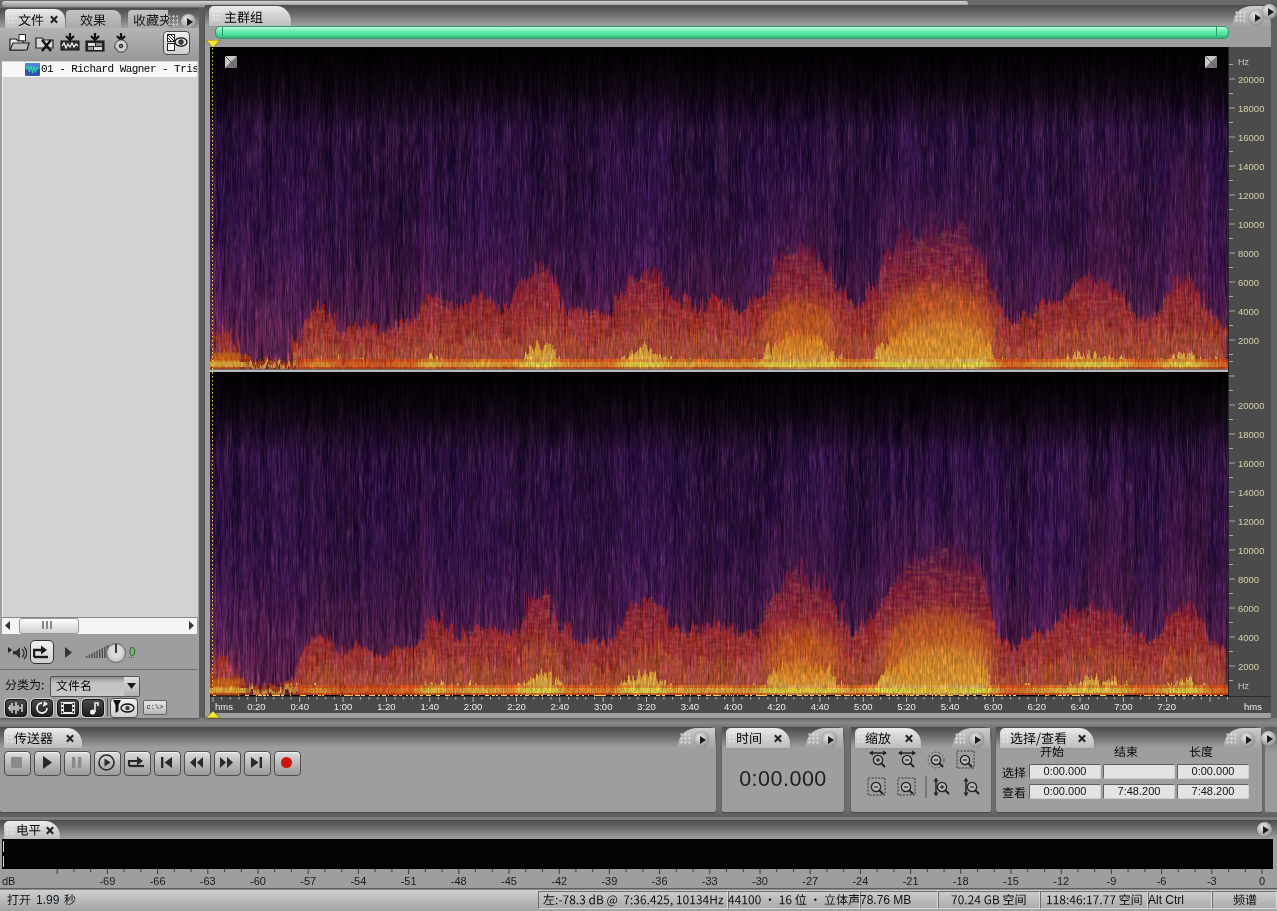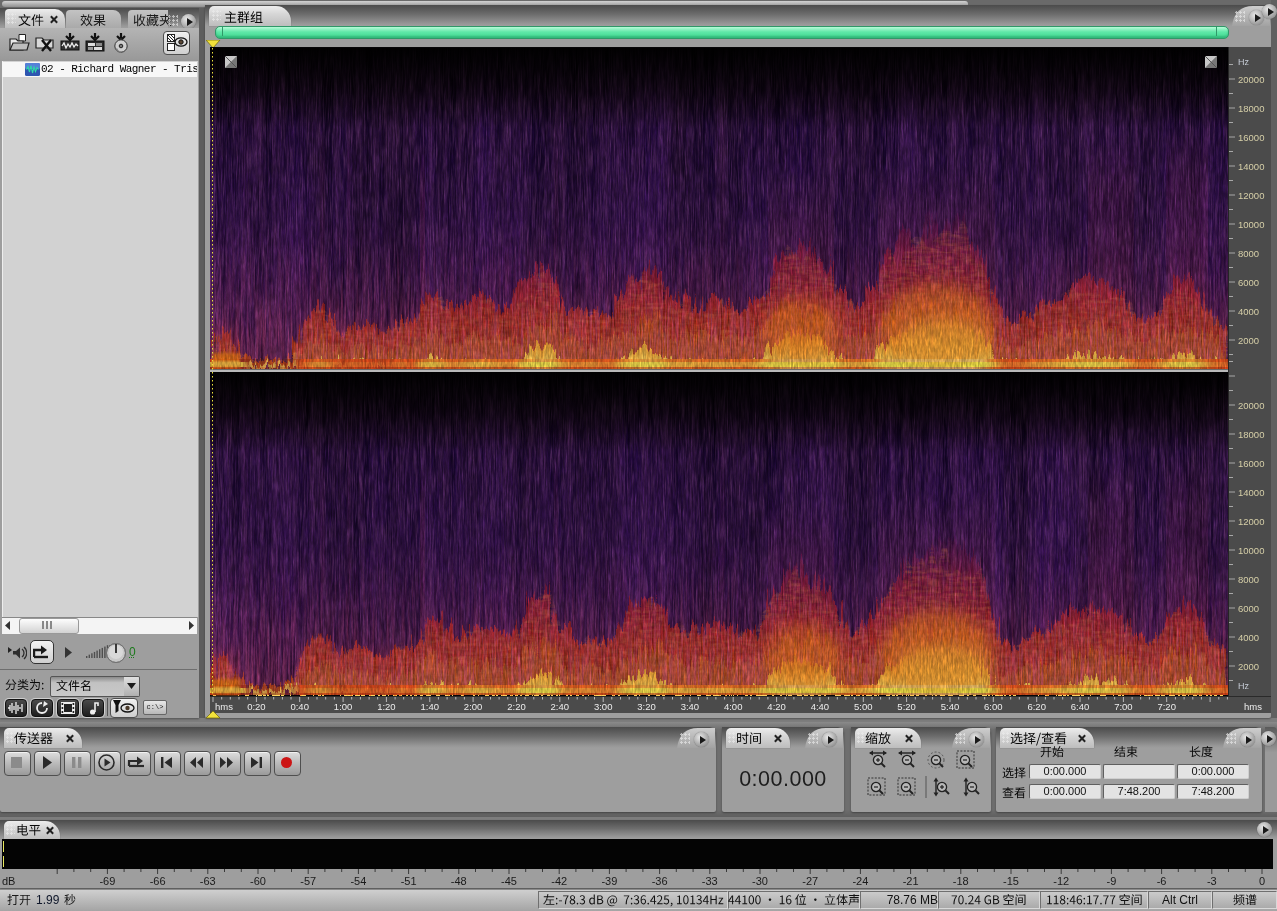--- a/index.html
+++ b/index.html
@@ -86,21 +86,21 @@
 <ellipse cx="14" cy="8" rx="6" ry="4.2" fill="none" stroke="#111" stroke-width="1.3"></ellipse>
 <circle cx="14" cy="8" r="2.2" fill="#5a4634" stroke="#111"></circle>
   </svg>
 <div class="abs" style="left:2px;top:61px;width:195px;height:556px;background:#d2d2d2;border-left:1px solid #eee"></div>
 <div class="abs" style="left:2px;top:62px;width:195px;height:15px;background:#f7f7f7"></div>
 <svg class="abs" style="left:25px;top:63px" width="15" height="13">
 <rect x="0" y="0" width="15" height="13" rx="1.5" fill="#2d55b0"></rect>
 <rect x="0" y="0" width="15" height="6" rx="1.5" fill="#5580d8"></rect>
 <path d="M1.5 6.5 L3 3.5 L4.5 9 L6 2.5 L7.5 10 L9 4 L10.5 8.5 L12 4.5 L13.5 6.5" stroke="#2ed8a8" stroke-width="1.1" fill="none"></path>
   </svg>
-<div class="abs" style="left:41px;top:63px;width:156px;height:13px;overflow:hidden;font-family:'Liberation Mono',monospace;font-size:11px;letter-spacing:-0.55px;color:#000;white-space:nowrap">02 - Richard Wagner - Tris</div>
+<div class="abs" style="left:41px;top:63px;width:156px;height:13px;overflow:hidden;font-family:'Liberation Mono',monospace;font-size:11px;letter-spacing:-0.55px;color:#000;white-space:nowrap">01 - Richard Wagner - Tris</div>
 <div class="abs" style="left:2px;top:617px;width:195px;height:16px;background:#f4f4f4;border-top:1px solid #888"></div>
 <svg class="abs" style="left:4px;top:621px" width="8" height="9">
     <path d="M6 0 L1 4.5 L6 9 Z" fill="#333"></path>
   </svg>
 <svg class="abs" style="left:187px;top:621px" width="8" height="9">
     <path d="M2 0 L7 4.5 L2 9 Z" fill="#333"></path>
   </svg>
 <div class="abs" style="left:19px;top:618px;width:58px;height:14px;border-radius:3px;border:1px solid #999;background:linear-gradient(#fdfdfd,#d2d2d2)"></div>
 <div class="abs" style="left:42px;top:621px;width:2px;height:8px;background:#888;box-shadow:4px 0 0 #888,8px 0 0 #888"></div>
 <svg class="abs" style="left:7px;top:644px" width="20" height="17">
@@ -1311,26 +1311,26 @@
   </svg>
 <div class="seg" style="left:538px;width:188px;top:891px;height:16px;line-height:16px"></div>
 <svg class="abs" style="left:542.7px;top:893px" width="183" height="17">
     <path transform="translate(0,11.2)" d="M4.4 -10.1C4.3 -9.4 4.2 -8.6 4.0 -7.9H0.8V-7.0H3.8C3.2 -4.5 2.1 -2.1 0.3 -0.5C0.5 -0.3 0.8 0.0 0.9 0.2C2.4 -1.1 3.3 -2.8 4.0 -4.7V-3.9H6.7V-0.3H2.8V0.6H11.4V-0.3H7.6V-3.9H10.8V-4.7H4.1C4.3 -5.5 4.6 -6.3 4.8 -7.0H11.2V-7.9H5.0C5.1 -8.6 5.3 -9.3 5.4 -9.9Z M13.7 -4.7C14.1 -4.7 14.5 -5.0 14.5 -5.5C14.5 -6.0 14.1 -6.4 13.7 -6.4C13.2 -6.4 12.9 -6.0 12.9 -5.5C12.9 -5.0 13.2 -4.7 13.7 -4.7ZM13.7 0.2C14.1 0.2 14.5 -0.2 14.5 -0.7C14.5 -1.2 14.1 -1.5 13.7 -1.5C13.2 -1.5 12.9 -1.2 12.9 -0.7C12.9 -0.2 13.2 0.2 13.7 0.2Z M15.9 -2.9H19.0V-3.8H15.9Z M21.9 0.0H23.0C23.2 -3.4 23.5 -5.5 25.6 -8.1V-8.8H20.1V-7.9H24.4C22.6 -5.5 22.0 -3.3 21.9 0.0Z M29.5 0.2C31.2 0.2 32.3 -0.8 32.3 -2.1C32.3 -3.3 31.6 -4.0 30.8 -4.4V-4.5C31.3 -4.9 32.0 -5.7 32.0 -6.6C32.0 -8.0 31.0 -8.9 29.5 -8.9C28.2 -8.9 27.1 -8.0 27.1 -6.7C27.1 -5.8 27.7 -5.1 28.3 -4.7V-4.6C27.5 -4.2 26.7 -3.4 26.7 -2.2C26.7 -0.8 27.9 0.2 29.5 0.2ZM30.1 -4.8C29.1 -5.2 28.1 -5.7 28.1 -6.7C28.1 -7.5 28.7 -8.1 29.5 -8.1C30.5 -8.1 31.0 -7.4 31.0 -6.6C31.0 -5.9 30.7 -5.3 30.1 -4.8ZM29.5 -0.7C28.5 -0.7 27.7 -1.3 27.7 -2.3C27.7 -3.1 28.2 -3.8 28.9 -4.3C30.1 -3.8 31.2 -3.3 31.2 -2.1C31.2 -1.3 30.6 -0.7 29.5 -0.7Z M34.5 0.2C34.9 0.2 35.3 -0.2 35.3 -0.7C35.3 -1.2 34.9 -1.5 34.5 -1.5C34.0 -1.5 33.7 -1.2 33.7 -0.7C33.7 -0.2 34.0 0.2 34.5 0.2Z M39.3 0.2C40.9 0.2 42.1 -0.8 42.1 -2.4C42.1 -3.6 41.3 -4.3 40.3 -4.6V-4.6C41.2 -5.0 41.8 -5.7 41.8 -6.8C41.8 -8.1 40.8 -9.0 39.3 -9.0C38.3 -9.0 37.5 -8.5 36.8 -7.9L37.4 -7.2C37.9 -7.7 38.5 -8.1 39.2 -8.1C40.2 -8.1 40.7 -7.5 40.7 -6.7C40.7 -5.7 40.1 -5.0 38.3 -5.0V-4.2C40.3 -4.2 41.0 -3.5 41.0 -2.4C41.0 -1.4 40.3 -0.8 39.2 -0.8C38.2 -0.8 37.6 -1.2 37.1 -1.8L36.5 -1.1C37.1 -0.4 37.9 0.2 39.3 0.2Z M48.8 0.2C49.6 0.2 50.3 -0.3 50.8 -0.8H50.8L50.9 0.0H51.8V-9.6H50.7V-7.0L50.8 -5.9C50.2 -6.4 49.7 -6.7 49.0 -6.7C47.5 -6.7 46.1 -5.4 46.1 -3.3C46.1 -1.1 47.2 0.2 48.8 0.2ZM49.1 -0.8C47.9 -0.8 47.3 -1.7 47.3 -3.3C47.3 -4.8 48.1 -5.8 49.2 -5.8C49.7 -5.8 50.2 -5.6 50.7 -5.1V-1.7C50.2 -1.1 49.7 -0.8 49.1 -0.8Z M54.2 0.0H57.0C58.9 0.0 60.3 -0.9 60.3 -2.6C60.3 -3.8 59.5 -4.5 58.5 -4.7V-4.7C59.3 -5.0 59.8 -5.8 59.8 -6.6C59.8 -8.2 58.5 -8.8 56.8 -8.8H54.2ZM55.3 -5.1V-7.9H56.6C58.0 -7.9 58.7 -7.5 58.7 -6.5C58.7 -5.6 58.1 -5.1 56.6 -5.1ZM55.3 -0.9V-4.2H56.8C58.3 -4.2 59.2 -3.7 59.2 -2.6C59.2 -1.4 58.3 -0.9 56.8 -0.9Z M68.9 2.1C69.8 2.1 70.7 1.9 71.5 1.4L71.2 0.7C70.6 1.1 69.8 1.3 69.0 1.3C66.7 1.3 65.0 -0.1 65.0 -2.8C65.0 -5.9 67.3 -7.9 69.7 -7.9C72.1 -7.9 73.4 -6.3 73.4 -4.2C73.4 -2.4 72.5 -1.4 71.6 -1.4C70.9 -1.4 70.6 -1.9 70.9 -3.0L71.4 -5.7H70.7L70.5 -5.1H70.5C70.2 -5.6 69.9 -5.8 69.4 -5.8C67.9 -5.8 66.8 -4.1 66.8 -2.7C66.8 -1.4 67.5 -0.8 68.5 -0.8C69.1 -0.8 69.7 -1.2 70.1 -1.7H70.1C70.2 -1.0 70.8 -0.7 71.5 -0.7C72.7 -0.7 74.2 -1.9 74.2 -4.2C74.2 -6.9 72.5 -8.7 69.8 -8.7C66.8 -8.7 64.2 -6.3 64.2 -2.7C64.2 0.4 66.3 2.1 68.9 2.1ZM68.7 -1.5C68.1 -1.5 67.7 -1.9 67.7 -2.7C67.7 -3.7 68.4 -5.0 69.4 -5.0C69.8 -5.0 70.0 -4.9 70.3 -4.4L69.9 -2.3C69.5 -1.8 69.0 -1.5 68.7 -1.5Z M82.6 0.0H83.8C83.9 -3.4 84.3 -5.5 86.3 -8.1V-8.8H80.8V-7.9H85.1C83.4 -5.5 82.8 -3.3 82.6 0.0Z M88.6 -4.7C89.0 -4.7 89.4 -5.0 89.4 -5.5C89.4 -6.0 89.0 -6.4 88.6 -6.4C88.1 -6.4 87.8 -6.0 87.8 -5.5C87.8 -5.0 88.1 -4.7 88.6 -4.7ZM88.6 0.2C89.0 0.2 89.4 -0.2 89.4 -0.7C89.4 -1.2 89.0 -1.5 88.6 -1.5C88.1 -1.5 87.8 -1.2 87.8 -0.7C87.8 -0.2 88.1 0.2 88.6 0.2Z M93.4 0.2C95.0 0.2 96.2 -0.8 96.2 -2.4C96.2 -3.6 95.4 -4.3 94.4 -4.6V-4.6C95.3 -5.0 95.9 -5.7 95.9 -6.8C95.9 -8.1 94.8 -9.0 93.4 -9.0C92.4 -9.0 91.6 -8.5 90.9 -7.9L91.5 -7.2C92.0 -7.7 92.6 -8.1 93.3 -8.1C94.2 -8.1 94.8 -7.5 94.8 -6.7C94.8 -5.7 94.2 -5.0 92.4 -5.0V-4.2C94.4 -4.2 95.1 -3.5 95.1 -2.4C95.1 -1.4 94.4 -0.8 93.3 -0.8C92.3 -0.8 91.7 -1.2 91.2 -1.8L90.6 -1.1C91.2 -0.4 92.0 0.2 93.4 0.2Z M100.5 0.2C101.9 0.2 103.0 -1.0 103.0 -2.7C103.0 -4.5 102.1 -5.5 100.6 -5.5C99.9 -5.5 99.1 -5.1 98.6 -4.4C98.7 -7.1 99.6 -8.1 100.9 -8.1C101.4 -8.1 101.9 -7.8 102.3 -7.4L102.9 -8.1C102.4 -8.6 101.7 -9.0 100.8 -9.0C99.1 -9.0 97.6 -7.6 97.6 -4.2C97.6 -1.3 98.8 0.2 100.5 0.2ZM98.6 -3.5C99.2 -4.3 99.9 -4.6 100.4 -4.6C101.5 -4.6 102.0 -3.9 102.0 -2.7C102.0 -1.5 101.4 -0.7 100.5 -0.7C99.4 -0.7 98.7 -1.7 98.6 -3.5Z M105.2 0.2C105.7 0.2 106.0 -0.2 106.0 -0.7C106.0 -1.2 105.7 -1.5 105.2 -1.5C104.8 -1.5 104.4 -1.2 104.4 -0.7C104.4 -0.2 104.8 0.2 105.2 0.2Z M111.0 0.0H112.0V-2.4H113.2V-3.3H112.0V-8.8H110.8L107.1 -3.1V-2.4H111.0ZM111.0 -3.3H108.3L110.3 -6.3C110.5 -6.7 110.8 -7.2 111.0 -7.6H111.0C111.0 -7.2 111.0 -6.4 111.0 -6.0Z M114.1 0.0H119.6V-0.9H117.2C116.7 -0.9 116.2 -0.9 115.7 -0.9C117.8 -2.8 119.2 -4.6 119.2 -6.4C119.2 -7.9 118.2 -9.0 116.6 -9.0C115.5 -9.0 114.7 -8.4 114.0 -7.7L114.7 -7.0C115.2 -7.6 115.8 -8.1 116.5 -8.1C117.6 -8.1 118.1 -7.3 118.1 -6.3C118.1 -4.8 116.8 -3.1 114.1 -0.6Z M123.4 0.2C124.8 0.2 126.2 -0.9 126.2 -2.9C126.2 -4.8 125.0 -5.7 123.6 -5.7C123.1 -5.7 122.7 -5.5 122.3 -5.3L122.5 -7.9H125.8V-8.8H121.5L121.2 -4.7L121.8 -4.3C122.3 -4.7 122.7 -4.8 123.3 -4.8C124.4 -4.8 125.1 -4.1 125.1 -2.8C125.1 -1.5 124.3 -0.8 123.3 -0.8C122.2 -0.8 121.6 -1.2 121.1 -1.7L120.5 -1.0C121.1 -0.4 122.0 0.2 123.4 0.2Z M127.8 2.3C128.9 1.8 129.5 0.9 129.5 -0.2C129.5 -1.0 129.2 -1.5 128.6 -1.5C128.2 -1.5 127.8 -1.2 127.8 -0.7C127.8 -0.3 128.1 0.0 128.6 0.0L128.7 0.0C128.7 0.7 128.3 1.3 127.5 1.6Z M134.0 0.0H138.8V-0.9H137.0V-8.8H136.2C135.7 -8.5 135.1 -8.3 134.4 -8.2V-7.5H135.9V-0.9H134.0Z M142.9 0.2C144.6 0.2 145.6 -1.4 145.6 -4.4C145.6 -7.5 144.6 -9.0 142.9 -9.0C141.2 -9.0 140.2 -7.5 140.2 -4.4C140.2 -1.4 141.2 0.2 142.9 0.2ZM142.9 -0.7C141.9 -0.7 141.2 -1.8 141.2 -4.4C141.2 -7.0 141.9 -8.1 142.9 -8.1C143.9 -8.1 144.6 -7.0 144.6 -4.4C144.6 -1.8 143.9 -0.7 142.9 -0.7Z M147.3 0.0H152.1V-0.9H150.3V-8.8H149.5C149.0 -8.5 148.5 -8.3 147.7 -8.2V-7.5H149.2V-0.9H147.3Z M156.0 0.2C157.6 0.2 158.9 -0.8 158.9 -2.4C158.9 -3.6 158.0 -4.3 157.0 -4.6V-4.6C157.9 -5.0 158.6 -5.7 158.6 -6.8C158.6 -8.1 157.5 -9.0 156.0 -9.0C155.0 -9.0 154.2 -8.5 153.6 -7.9L154.1 -7.2C154.6 -7.7 155.3 -8.1 156.0 -8.1C156.9 -8.1 157.5 -7.5 157.5 -6.7C157.5 -5.7 156.8 -5.0 155.0 -5.0V-4.2C157.1 -4.2 157.8 -3.5 157.8 -2.4C157.8 -1.4 157.0 -0.8 156.0 -0.8C155.0 -0.8 154.3 -1.2 153.8 -1.8L153.2 -1.1C153.8 -0.4 154.7 0.2 156.0 0.2Z M163.6 0.0H164.7V-2.4H165.8V-3.3H164.7V-8.8H163.4L159.8 -3.1V-2.4H163.6ZM163.6 -3.3H160.9L162.9 -6.3C163.2 -6.7 163.4 -7.2 163.6 -7.6H163.7C163.7 -7.2 163.6 -6.4 163.6 -6.0Z M167.4 0.0H168.5V-4.2H172.6V0.0H173.7V-8.8H172.6V-5.1H168.5V-8.8H167.4Z M175.4 0.0H180.3V-0.9H176.7L180.2 -5.9V-6.5H175.7V-5.6H178.8L175.4 -0.6Z" fill="#111"></path>
   </svg>
 <div class="seg" style="left:728px;width:130px;top:891px;height:16px;line-height:16px"></div>
 <svg class="abs" style="left:728.0px;top:893px" width="135" height="17">
     <path transform="translate(0,11.2)" d="M4.1 0.0H5.1V-2.4H6.3V-3.3H5.1V-8.8H3.9L0.2 -3.1V-2.4H4.1ZM4.1 -3.3H1.4L3.4 -6.3C3.6 -6.7 3.9 -7.2 4.1 -7.6H4.1C4.1 -7.2 4.1 -6.4 4.1 -6.0Z M10.7 0.0H11.8V-2.4H12.9V-3.3H11.8V-8.8H10.6L6.9 -3.1V-2.4H10.7ZM10.7 -3.3H8.0L10.0 -6.3C10.3 -6.7 10.5 -7.2 10.8 -7.6H10.8C10.8 -7.2 10.7 -6.4 10.7 -6.0Z M14.4 0.0H19.2V-0.9H17.4V-8.8H16.6C16.1 -8.5 15.6 -8.3 14.8 -8.2V-7.5H16.3V-0.9H14.4Z M23.3 0.2C25.0 0.2 26.1 -1.4 26.1 -4.4C26.1 -7.5 25.0 -9.0 23.3 -9.0C21.6 -9.0 20.6 -7.5 20.6 -4.4C20.6 -1.4 21.6 0.2 23.3 0.2ZM23.3 -0.7C22.3 -0.7 21.6 -1.8 21.6 -4.4C21.6 -7.0 22.3 -8.1 23.3 -8.1C24.3 -8.1 25.0 -7.0 25.0 -4.4C25.0 -1.8 24.3 -0.7 23.3 -0.7Z M30.0 0.2C31.6 0.2 32.7 -1.4 32.7 -4.4C32.7 -7.5 31.6 -9.0 30.0 -9.0C28.3 -9.0 27.2 -7.5 27.2 -4.4C27.2 -1.4 28.3 0.2 30.0 0.2ZM30.0 -0.7C29.0 -0.7 28.3 -1.8 28.3 -4.4C28.3 -7.0 29.0 -8.1 30.0 -8.1C31.0 -8.1 31.7 -7.0 31.7 -4.4C31.7 -1.8 31.0 -0.7 30.0 -0.7Z M42.0 -5.8C41.3 -5.8 40.7 -5.3 40.7 -4.6C40.7 -3.9 41.3 -3.3 42.0 -3.3C42.7 -3.3 43.3 -3.9 43.3 -4.6C43.3 -5.3 42.7 -5.8 42.0 -5.8Z M51.7 0.0H56.6V-0.9H54.8V-8.8H54.0C53.5 -8.5 52.9 -8.3 52.1 -8.2V-7.5H53.7V-0.9H51.7Z M60.9 0.2C62.3 0.2 63.5 -1.0 63.5 -2.7C63.5 -4.5 62.5 -5.5 61.0 -5.5C60.3 -5.5 59.6 -5.1 59.0 -4.4C59.1 -7.1 60.1 -8.1 61.3 -8.1C61.8 -8.1 62.4 -7.8 62.7 -7.4L63.3 -8.1C62.8 -8.6 62.2 -9.0 61.3 -9.0C59.6 -9.0 58.0 -7.6 58.0 -4.2C58.0 -1.3 59.3 0.2 60.9 0.2ZM59.1 -3.5C59.6 -4.3 60.3 -4.6 60.9 -4.6C61.9 -4.6 62.4 -3.9 62.4 -2.7C62.4 -1.5 61.8 -0.7 60.9 -0.7C59.8 -0.7 59.2 -1.7 59.1 -3.5Z M71.1 -7.9V-7.0H77.7V-7.9ZM71.9 -6.1C72.3 -4.4 72.6 -2.2 72.7 -1.0L73.6 -1.2C73.5 -2.4 73.1 -4.6 72.7 -6.3ZM73.5 -9.9C73.8 -9.3 74.0 -8.5 74.1 -8.0L75.0 -8.3C74.9 -8.8 74.6 -9.6 74.4 -10.2ZM70.6 -0.4V0.5H78.1V-0.4H75.7C76.1 -2.0 76.6 -4.4 76.9 -6.2L76.0 -6.4C75.8 -4.6 75.3 -2.0 74.8 -0.4ZM70.1 -10.0C69.4 -8.2 68.3 -6.4 67.1 -5.2C67.3 -5.0 67.6 -4.6 67.7 -4.4C68.1 -4.8 68.5 -5.3 68.8 -5.8V0.9H69.7V-7.2C70.2 -8.0 70.6 -8.9 71.0 -9.8Z M87.4 -5.8C86.7 -5.8 86.1 -5.3 86.1 -4.6C86.1 -3.9 86.7 -3.3 87.4 -3.3C88.1 -3.3 88.6 -3.9 88.6 -4.6C88.6 -5.3 88.1 -5.8 87.4 -5.8Z M97.2 -7.8V-6.9H106.9V-7.8ZM98.9 -6.1C99.3 -4.5 99.9 -2.3 100.0 -1.0L101.0 -1.2C100.8 -2.6 100.3 -4.6 99.8 -6.3ZM101.2 -9.9C101.4 -9.3 101.7 -8.5 101.8 -8.0L102.7 -8.2C102.6 -8.7 102.3 -9.5 102.1 -10.2ZM104.4 -6.3C104.0 -4.5 103.2 -2.0 102.6 -0.5H96.7V0.4H107.4V-0.5H103.5C104.2 -2.0 104.9 -4.3 105.4 -6.1Z M111.1 -10.0C110.5 -8.2 109.5 -6.4 108.4 -5.2C108.6 -5.0 108.9 -4.6 108.9 -4.4C109.3 -4.8 109.7 -5.2 110.0 -5.7V0.9H110.8V-7.3C111.3 -8.1 111.6 -8.9 111.9 -9.8ZM113.1 -2.1V-1.3H115.0V0.9H115.9V-1.3H117.8V-2.1H115.9V-6.3C116.7 -4.2 117.8 -2.1 119.1 -1.0C119.2 -1.2 119.5 -1.6 119.7 -1.7C118.4 -2.8 117.2 -4.8 116.5 -6.8H119.5V-7.7H115.9V-10.0H115.0V-7.7H111.6V-6.8H114.5C113.7 -4.8 112.5 -2.7 111.2 -1.7C111.4 -1.5 111.7 -1.2 111.8 -1.0C113.1 -2.1 114.3 -4.1 115.0 -6.2V-2.1Z M125.6 -10.1V-9.1H120.9V-8.3H125.6V-7.1H121.6V-6.3H130.7V-7.1H126.5V-8.3H131.2V-9.1H126.5V-10.1ZM121.9 -5.4V-3.8C121.9 -2.5 121.7 -0.8 120.4 0.4C120.6 0.5 121.0 0.8 121.1 1.0C122.0 0.2 122.4 -0.9 122.6 -2.0H129.6V-1.4H130.5V-5.4ZM129.6 -2.8H126.5V-4.6H129.6ZM122.7 -2.8C122.8 -3.1 122.8 -3.5 122.8 -3.8V-4.6H125.6V-2.8Z" fill="#111"></path>
   </svg>
 <div class="seg" style="left:860px;width:76px;top:891px;height:16px;line-height:16px"></div>
-<div class="abs" style="left:860px;top:893px;width:78px;text-align:right;font-size:12px;color:#111">78.76 MB</div>
+<div class="abs" style="left:860px;top:893px;width:78px;text-align:left;font-size:12px;color:#111">78.76 MB</div>
 <div class="seg" style="left:938px;width:100px;top:891px;height:16px;line-height:16px"></div>
 <svg class="abs" style="left:951.2px;top:893px" width="78" height="17">
     <path transform="translate(0,11.2)" d="M2.4 0.0H3.5C3.7 -3.4 4.0 -5.5 6.1 -8.1V-8.8H0.6V-7.9H4.9C3.1 -5.5 2.5 -3.3 2.4 0.0Z M10.0 0.2C11.7 0.2 12.7 -1.4 12.7 -4.4C12.7 -7.5 11.7 -9.0 10.0 -9.0C8.3 -9.0 7.3 -7.5 7.3 -4.4C7.3 -1.4 8.3 0.2 10.0 0.2ZM10.0 -0.7C9.0 -0.7 8.3 -1.8 8.3 -4.4C8.3 -7.0 9.0 -8.1 10.0 -8.1C11.0 -8.1 11.7 -7.0 11.7 -4.4C11.7 -1.8 11.0 -0.7 10.0 -0.7Z M15.0 0.2C15.4 0.2 15.8 -0.2 15.8 -0.7C15.8 -1.2 15.4 -1.5 15.0 -1.5C14.5 -1.5 14.2 -1.2 14.2 -0.7C14.2 -0.2 14.5 0.2 15.0 0.2Z M17.2 0.0H22.7V-0.9H20.3C19.8 -0.9 19.3 -0.9 18.8 -0.9C20.9 -2.8 22.3 -4.6 22.3 -6.4C22.3 -7.9 21.3 -9.0 19.7 -9.0C18.6 -9.0 17.8 -8.4 17.1 -7.7L17.8 -7.0C18.3 -7.6 18.9 -8.1 19.6 -8.1C20.7 -8.1 21.2 -7.3 21.2 -6.3C21.2 -4.8 19.9 -3.1 17.2 -0.6Z M27.4 0.0H28.4V-2.4H29.6V-3.3H28.4V-8.8H27.2L23.6 -3.1V-2.4H27.4ZM27.4 -3.3H24.7L26.7 -6.3C27.0 -6.7 27.2 -7.2 27.4 -7.6H27.5C27.4 -7.2 27.4 -6.4 27.4 -6.0Z M37.3 0.2C38.5 0.2 39.5 -0.3 40.0 -0.9V-4.6H37.2V-3.6H39.0V-1.3C38.7 -1.0 38.1 -0.8 37.4 -0.8C35.6 -0.8 34.5 -2.2 34.5 -4.4C34.5 -6.6 35.7 -8.0 37.4 -8.0C38.3 -8.0 38.9 -7.6 39.3 -7.2L39.9 -7.9C39.4 -8.4 38.6 -9.0 37.4 -9.0C35.1 -9.0 33.4 -7.2 33.4 -4.4C33.4 -1.5 35.0 0.2 37.3 0.2Z M42.1 0.0H44.9C46.9 0.0 48.3 -0.9 48.3 -2.6C48.3 -3.8 47.5 -4.5 46.5 -4.7V-4.7C47.3 -5.0 47.8 -5.8 47.8 -6.6C47.8 -8.2 46.5 -8.8 44.7 -8.8H42.1ZM43.2 -5.1V-7.9H44.6C46.0 -7.9 46.7 -7.5 46.7 -6.5C46.7 -5.6 46.1 -5.1 44.6 -5.1ZM43.2 -0.9V-4.2H44.8C46.3 -4.2 47.2 -3.7 47.2 -2.6C47.2 -1.4 46.3 -0.9 44.8 -0.9Z M58.3 -6.4C59.5 -5.8 61.1 -4.9 61.9 -4.3L62.5 -5.0C61.7 -5.5 60.0 -6.4 58.8 -7.0ZM56.1 -7.1C55.2 -6.3 53.9 -5.5 52.5 -5.0L53.1 -4.2C54.5 -4.8 55.8 -5.7 56.7 -6.5ZM52.4 -0.3V0.6H62.6V-0.3H58.0V-3.3H61.4V-4.1H53.7V-3.3H57.0V-0.3ZM56.6 -9.9C56.8 -9.5 57.0 -9.0 57.2 -8.6H52.4V-5.9H53.3V-7.8H61.7V-6.2H62.6V-8.6H58.3C58.1 -9.1 57.8 -9.7 57.5 -10.2Z M64.6 -7.4V1.0H65.5V-7.4ZM64.8 -9.5C65.3 -9.0 66.0 -8.2 66.2 -7.7L67.0 -8.2C66.7 -8.7 66.0 -9.4 65.5 -9.9ZM68.1 -3.5H70.9V-1.9H68.1ZM68.1 -5.9H70.9V-4.3H68.1ZM67.2 -6.6V-1.2H71.8V-6.6ZM67.7 -9.4V-8.6H73.5V-0.1C73.5 0.0 73.5 0.1 73.3 0.1C73.2 0.1 72.7 0.1 72.2 0.1C72.3 0.3 72.4 0.7 72.5 0.9C73.2 0.9 73.7 0.9 74.0 0.8C74.4 0.6 74.5 0.4 74.5 -0.1V-9.4Z" fill="#111"></path>
   </svg>
 <div class="seg" style="left:1040px;width:106px;top:891px;height:16px;line-height:16px"></div>
 <svg class="abs" style="left:1045.7px;top:893px" width="99" height="17">
     <path transform="translate(0,11.2)" d="M1.1 0.0H5.9V-0.9H4.1V-8.8H3.3C2.8 -8.5 2.2 -8.3 1.5 -8.2V-7.5H3.0V-0.9H1.1Z M7.7 0.0H12.5V-0.9H10.8V-8.8H9.9C9.5 -8.5 8.9 -8.3 8.1 -8.2V-7.5H9.7V-0.9H7.7Z M16.7 0.2C18.3 0.2 19.4 -0.8 19.4 -2.1C19.4 -3.3 18.7 -4.0 18.0 -4.4V-4.5C18.5 -4.9 19.1 -5.7 19.1 -6.6C19.1 -8.0 18.2 -8.9 16.7 -8.9C15.3 -8.9 14.3 -8.0 14.3 -6.7C14.3 -5.8 14.8 -5.1 15.5 -4.7V-4.6C14.7 -4.2 13.9 -3.4 13.9 -2.2C13.9 -0.8 15.0 0.2 16.7 0.2ZM17.3 -4.8C16.2 -5.2 15.3 -5.7 15.3 -6.7C15.3 -7.5 15.9 -8.1 16.7 -8.1C17.6 -8.1 18.2 -7.4 18.2 -6.6C18.2 -5.9 17.9 -5.3 17.3 -4.8ZM16.7 -0.7C15.6 -0.7 14.8 -1.3 14.8 -2.3C14.8 -3.1 15.3 -3.8 16.1 -4.3C17.3 -3.8 18.4 -3.3 18.4 -2.1C18.4 -1.3 17.7 -0.7 16.7 -0.7Z M21.6 -4.7C22.1 -4.7 22.4 -5.0 22.4 -5.5C22.4 -6.0 22.1 -6.4 21.6 -6.4C21.2 -6.4 20.9 -6.0 20.9 -5.5C20.9 -5.0 21.2 -4.7 21.6 -4.7ZM21.6 0.2C22.1 0.2 22.4 -0.2 22.4 -0.7C22.4 -1.2 22.1 -1.5 21.6 -1.5C21.2 -1.5 20.9 -1.2 20.9 -0.7C20.9 -0.2 21.2 0.2 21.6 0.2Z M27.4 0.0H28.4V-2.4H29.6V-3.3H28.4V-8.8H27.2L23.6 -3.1V-2.4H27.4ZM27.4 -3.3H24.7L26.7 -6.3C27.0 -6.7 27.2 -7.2 27.4 -7.6H27.5C27.4 -7.2 27.4 -6.4 27.4 -6.0Z M33.6 0.2C35.0 0.2 36.1 -1.0 36.1 -2.7C36.1 -4.5 35.2 -5.5 33.7 -5.5C33.0 -5.5 32.2 -5.1 31.7 -4.4C31.7 -7.1 32.7 -8.1 33.9 -8.1C34.5 -8.1 35.0 -7.8 35.3 -7.4L36.0 -8.1C35.5 -8.6 34.8 -9.0 33.9 -9.0C32.2 -9.0 30.6 -7.6 30.6 -4.2C30.6 -1.3 31.9 0.2 33.6 0.2ZM31.7 -3.5C32.3 -4.3 33.0 -4.6 33.5 -4.6C34.6 -4.6 35.1 -3.9 35.1 -2.7C35.1 -1.5 34.4 -0.7 33.6 -0.7C32.5 -0.7 31.8 -1.7 31.7 -3.5Z M38.3 -4.7C38.7 -4.7 39.1 -5.0 39.1 -5.5C39.1 -6.0 38.7 -6.4 38.3 -6.4C37.9 -6.4 37.5 -6.0 37.5 -5.5C37.5 -5.0 37.9 -4.7 38.3 -4.7ZM38.3 0.2C38.7 0.2 39.1 -0.2 39.1 -0.7C39.1 -1.2 38.7 -1.5 38.3 -1.5C37.9 -1.5 37.5 -1.2 37.5 -0.7C37.5 -0.2 37.9 0.2 38.3 0.2Z M41.0 0.0H45.9V-0.9H44.1V-8.8H43.2C42.8 -8.5 42.2 -8.3 41.4 -8.2V-7.5H43.0V-0.9H41.0Z M49.0 0.0H50.1C50.3 -3.4 50.7 -5.5 52.7 -8.1V-8.8H47.2V-7.9H51.5C49.8 -5.5 49.2 -3.3 49.0 0.0Z M55.0 0.2C55.4 0.2 55.8 -0.2 55.8 -0.7C55.8 -1.2 55.4 -1.5 55.0 -1.5C54.5 -1.5 54.2 -1.2 54.2 -0.7C54.2 -0.2 54.5 0.2 55.0 0.2Z M59.0 0.0H60.1C60.3 -3.4 60.7 -5.5 62.7 -8.1V-8.8H57.2V-7.9H61.5C59.8 -5.5 59.2 -3.3 59.0 0.0Z M65.7 0.0H66.8C66.9 -3.4 67.3 -5.5 69.4 -8.1V-8.8H63.9V-7.9H68.1C66.4 -5.5 65.8 -3.3 65.7 0.0Z M79.4 -6.4C80.6 -5.8 82.3 -4.9 83.1 -4.3L83.7 -5.0C82.8 -5.5 81.2 -6.4 80.0 -7.0ZM77.2 -7.1C76.3 -6.3 75.1 -5.5 73.7 -5.0L74.2 -4.2C75.6 -4.8 76.9 -5.7 77.9 -6.5ZM73.6 -0.3V0.6H83.8V-0.3H79.1V-3.3H82.5V-4.1H74.8V-3.3H78.1V-0.3ZM77.7 -9.9C77.9 -9.5 78.1 -9.0 78.3 -8.6H73.5V-5.9H74.4V-7.8H82.8V-6.2H83.7V-8.6H79.4C79.2 -9.1 78.9 -9.7 78.7 -10.2Z M85.7 -7.4V1.0H86.7V-7.4ZM85.9 -9.5C86.5 -9.0 87.1 -8.2 87.4 -7.7L88.1 -8.2C87.8 -8.7 87.2 -9.4 86.6 -9.9ZM89.2 -3.5H92.1V-1.9H89.2ZM89.2 -5.9H92.1V-4.3H89.2ZM88.4 -6.6V-1.2H92.9V-6.6ZM88.9 -9.4V-8.6H94.7V-0.1C94.7 0.0 94.6 0.1 94.5 0.1C94.3 0.1 93.8 0.1 93.3 0.1C93.4 0.3 93.6 0.7 93.6 0.9C94.3 0.9 94.8 0.9 95.2 0.8C95.5 0.6 95.6 0.4 95.6 -0.1V-9.4Z" fill="#111"></path>
   </svg>
 <div class="seg" style="left:1148px;width:62px;top:891px;height:16px;line-height:16px"></div>
-<div class="abs" style="left:1148px;top:893px;width:64px;text-align:center;font-size:12px;color:#111">Alt Ctrl</div>
+<div class="abs" style="left:1148px;top:893px;width:64px;font-size:12px;color:#111">Alt Ctrl</div>
 <div class="seg" style="left:1212px;width:63px;top:891px;height:16px;line-height:16px"></div>
 <svg class="abs" style="left:1232.5px;top:893px" width="26" height="17">
     <path transform="translate(0,11.2)" d="M8.4 -6.0C8.4 -1.8 8.3 -0.4 5.4 0.4C5.5 0.5 5.7 0.8 5.8 1.0C8.9 0.1 9.1 -1.5 9.2 -6.0ZM8.7 -1.0C9.5 -0.4 10.6 0.5 11.1 1.0L11.6 0.4C11.1 -0.1 10.0 -0.9 9.2 -1.5ZM5.1 -4.6C4.5 -2.1 3.1 -0.5 0.6 0.3C0.8 0.5 1.0 0.8 1.1 1.0C3.8 0.0 5.3 -1.7 5.9 -4.5ZM1.6 -4.8C1.4 -3.9 1.0 -3.0 0.4 -2.4C0.6 -2.3 1.0 -2.1 1.1 -1.9C1.6 -2.6 2.1 -3.6 2.4 -4.6ZM6.5 -7.3V-1.6H7.3V-6.6H10.2V-1.7H11.1V-7.3H8.9L9.4 -8.6H11.4V-9.4H6.2V-8.6H8.5C8.4 -8.2 8.2 -7.7 8.1 -7.3ZM1.4 -9.0V-6.3H0.5V-5.5H3.0V-1.9H3.8V-5.5H6.0V-6.3H4.0V-7.8H5.7V-8.6H4.0V-10.1H3.2V-6.3H2.1V-9.0Z M13.1 -9.2C13.7 -8.6 14.4 -7.8 14.7 -7.3L15.4 -7.9C15.0 -8.4 14.3 -9.2 13.7 -9.7ZM16.0 -7.2C16.4 -6.8 16.8 -6.1 17.0 -5.7L17.6 -6.1C17.4 -6.5 17.0 -7.1 16.6 -7.6ZM22.3 -7.5C22.1 -7.1 21.7 -6.4 21.3 -6.0L21.9 -5.7C22.3 -6.1 22.7 -6.7 23.0 -7.2ZM12.5 -6.3V-5.5H14.2V-1.0C14.2 -0.5 13.8 -0.2 13.6 -0.1C13.8 0.1 14.0 0.5 14.1 0.7C14.2 0.5 14.5 0.3 16.4 -1.1C16.3 -1.3 16.2 -1.6 16.1 -1.9L15.0 -1.1V-6.3ZM15.6 -5.4V-4.6H23.5V-5.4H21.0V-7.8H23.1V-8.6H21.1C21.3 -9.0 21.6 -9.4 21.9 -9.8L21.1 -10.1C20.9 -9.7 20.6 -9.0 20.3 -8.6H18.4L18.7 -8.8C18.6 -9.1 18.2 -9.7 17.8 -10.1L17.2 -9.8C17.5 -9.4 17.8 -8.9 18.0 -8.6H16.0V-7.8H18.1V-5.4ZM18.9 -7.8H20.1V-5.4H18.9ZM17.6 -1.5H21.6V-0.4H17.6ZM17.6 -2.2V-3.1H21.6V-2.2ZM16.8 -3.9V0.9H17.6V0.3H21.6V0.9H22.4V-3.9Z" fill="#111"></path>
   </svg>
 </body></html>

